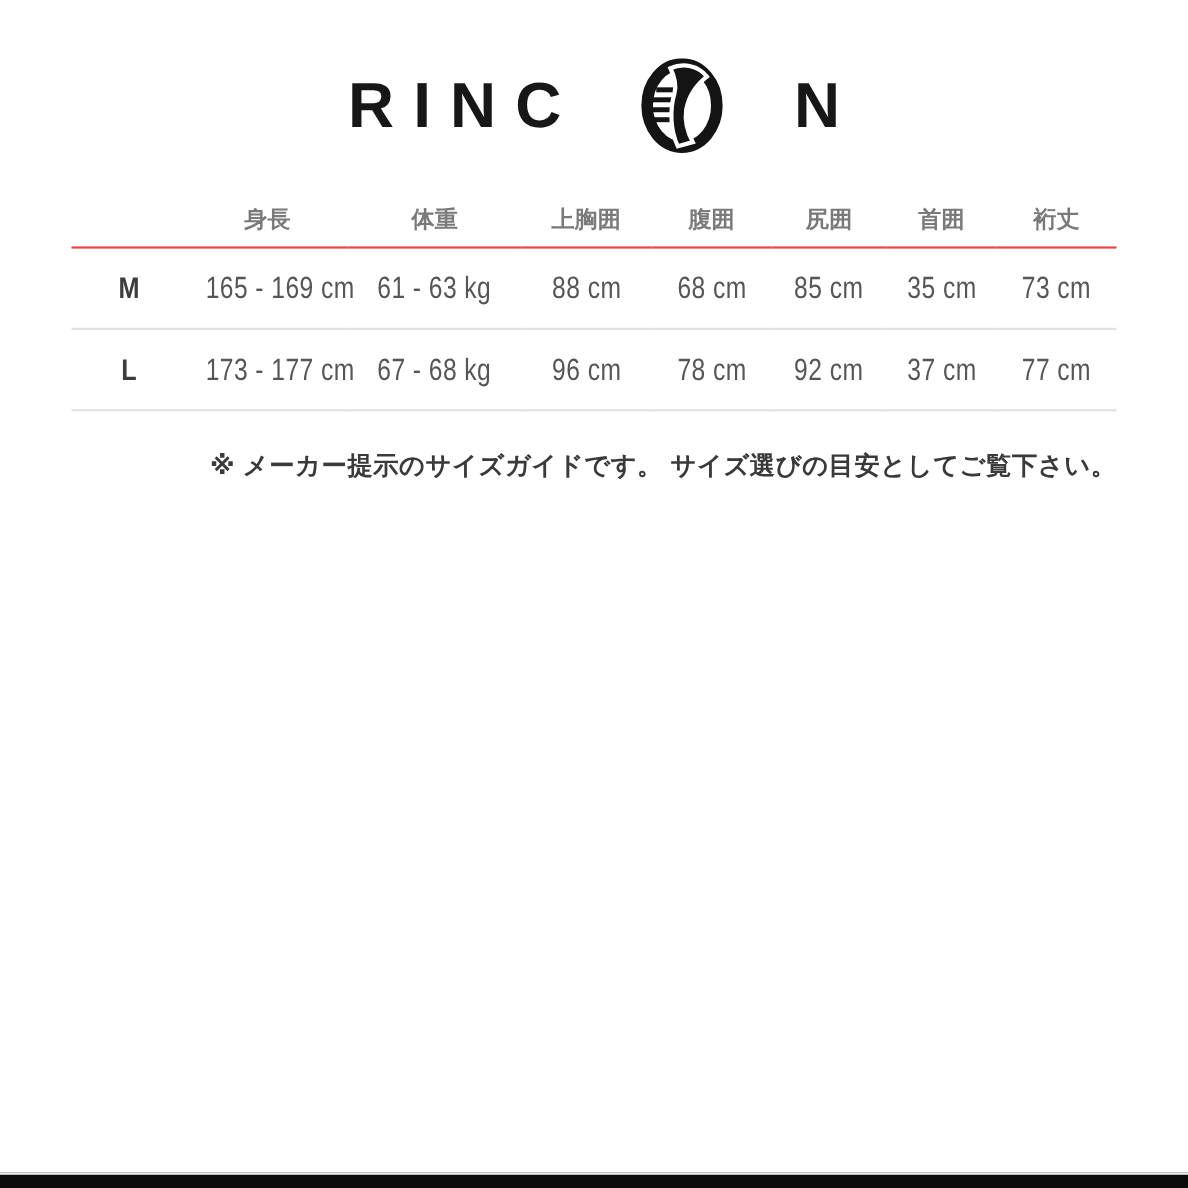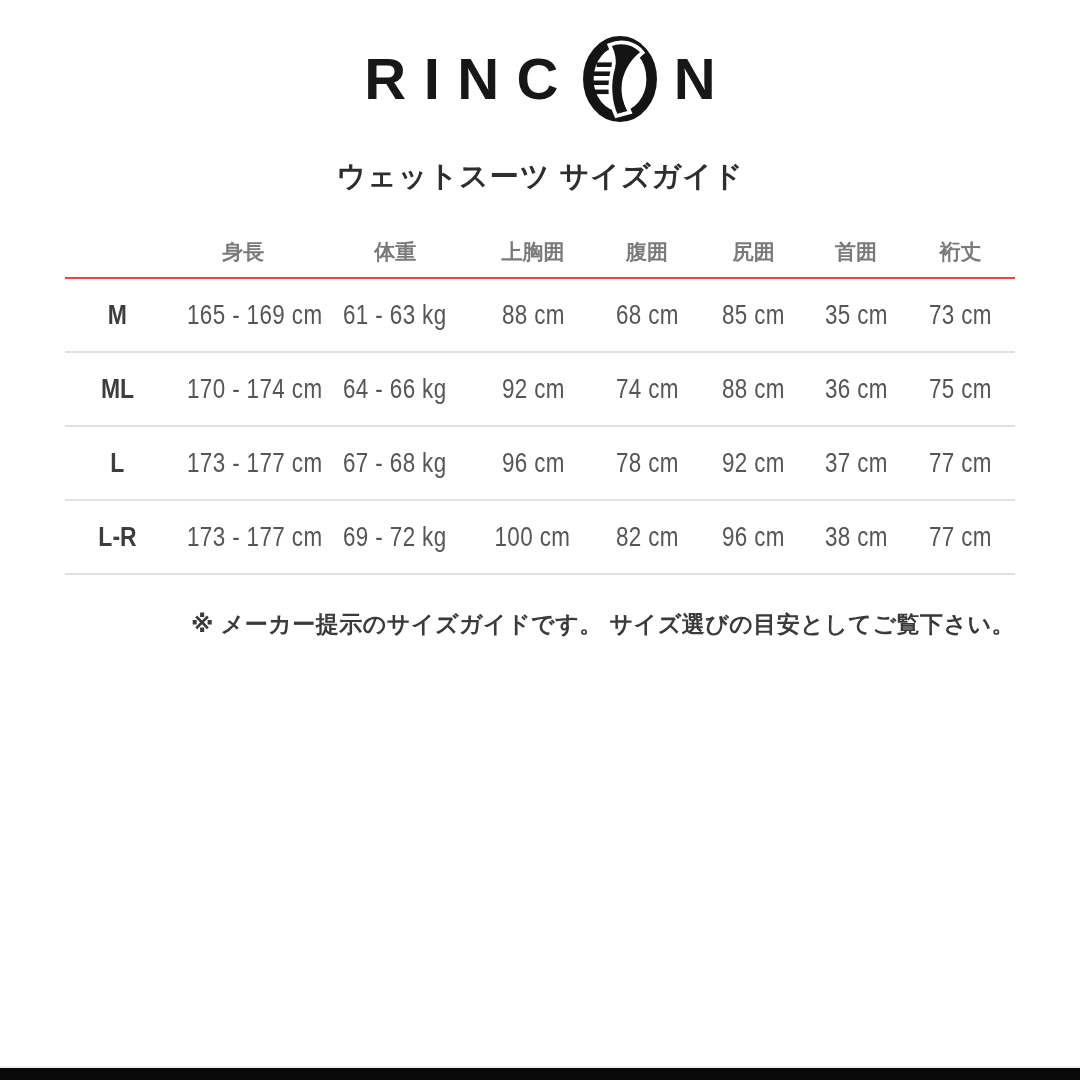--- a/index.html
+++ b/index.html
@@ -7,25 +7,26 @@
     width: 1080px; height: 1080px;
     background: #ffffff;
     position: relative;
     overflow: hidden;
     font-family: "Liberation Sans", "DejaVu Sans", sans-serif;
     -webkit-font-smoothing: antialiased;
   }
 
   
   .logo-row {
-    padding-top: 34px;
+    padding-top: 51px;
     height: 90px;
     display: flex;
     align-items: center;
     justify-content: center;
+    gap: 48px;
   }
   .logo-text {
     font-size: 58px;
     font-weight: 700;
     color: #171717;
     letter-spacing: 0.30em;
     line-height: 1;
   }
   .logo-text.left { margin-right: 6px; }
   .logo-text.right { margin-left: 16px; letter-spacing: 0; }
@@ -128,21 +129,20 @@
           <rect x="16" y="71" width="35" height="6"></rect>
         </g>
         <g clip-path="url(#ringClip)">
           <path d="M36,12 C52,5 70,9 80,22 C67,32 58,46 55,62 C53,76 56,88 63,101 L45,106 C36,87 35,62 41,42 C44,30 40,20 36,12 Z" fill="#141414" stroke="#ffffff" stroke-width="5"></path>
         </g>
       </svg>
     </span>
     <span class="logo-text right">N</span>
   </header>
 
-  <h1 class="title">ウェットスーツ サイズガイド</h1>
 
   <table class="size-table">
     <colgroup>
       <col style="width:11%">
         <col style="width:15.5%">
         <col style="width:16.5%">
         <col style="width:12.5%">
       <col style="width:11.5%">
         <col style="width:11%">
         <col style="width:10.5%">
@@ -165,47 +165,27 @@
           <td><span class="cell size-label">M</span></td>
           <td><span class="cell val">165 - 169 cm</span></td>
           <td><span class="cell val">61 - 63 kg</span></td>
           <td><span class="cell val">88 cm</span></td>
           <td><span class="cell val">68 cm</span></td>
           <td><span class="cell val">85 cm</span></td>
           <td><span class="cell val">35 cm</span></td>
           <td><span class="cell val">73 cm</span></td>
         </tr>
         <tr>
-          <td><span class="cell size-label">ML</span></td>
-          <td><span class="cell val">170 - 174 cm</span></td>
-          <td><span class="cell val">64 - 66 kg</span></td>
-          <td><span class="cell val">92 cm</span></td>
-          <td><span class="cell val">74 cm</span></td>
-          <td><span class="cell val">88 cm</span></td>
-          <td><span class="cell val">36 cm</span></td>
-          <td><span class="cell val">75 cm</span></td>
-        </tr>
-        <tr>
           <td><span class="cell size-label">L</span></td>
           <td><span class="cell val">173 - 177 cm</span></td>
           <td><span class="cell val">67 - 68 kg</span></td>
           <td><span class="cell val">96 cm</span></td>
           <td><span class="cell val">78 cm</span></td>
           <td><span class="cell val">92 cm</span></td>
           <td><span class="cell val">37 cm</span></td>
-          <td><span class="cell val">77 cm</span></td>
-        </tr>
-        <tr>
-          <td><span class="cell size-label">L-R</span></td>
-          <td><span class="cell val">173 - 177 cm</span></td>
-          <td><span class="cell val">69 - 72 kg</span></td>
-          <td><span class="cell val">100 cm</span></td>
-          <td><span class="cell val">82 cm</span></td>
-          <td><span class="cell val">96 cm</span></td>
-          <td><span class="cell val">38 cm</span></td>
           <td><span class="cell val">77 cm</span></td>
         </tr>
       </tbody>
   </table>
 
   <p class="footnote">※ メーカー提示のサイズガイドです。 サイズ選びの目安としてご覧下さい。</p>
 
   <div class="bottom-bar"></div>
 </div>
 

